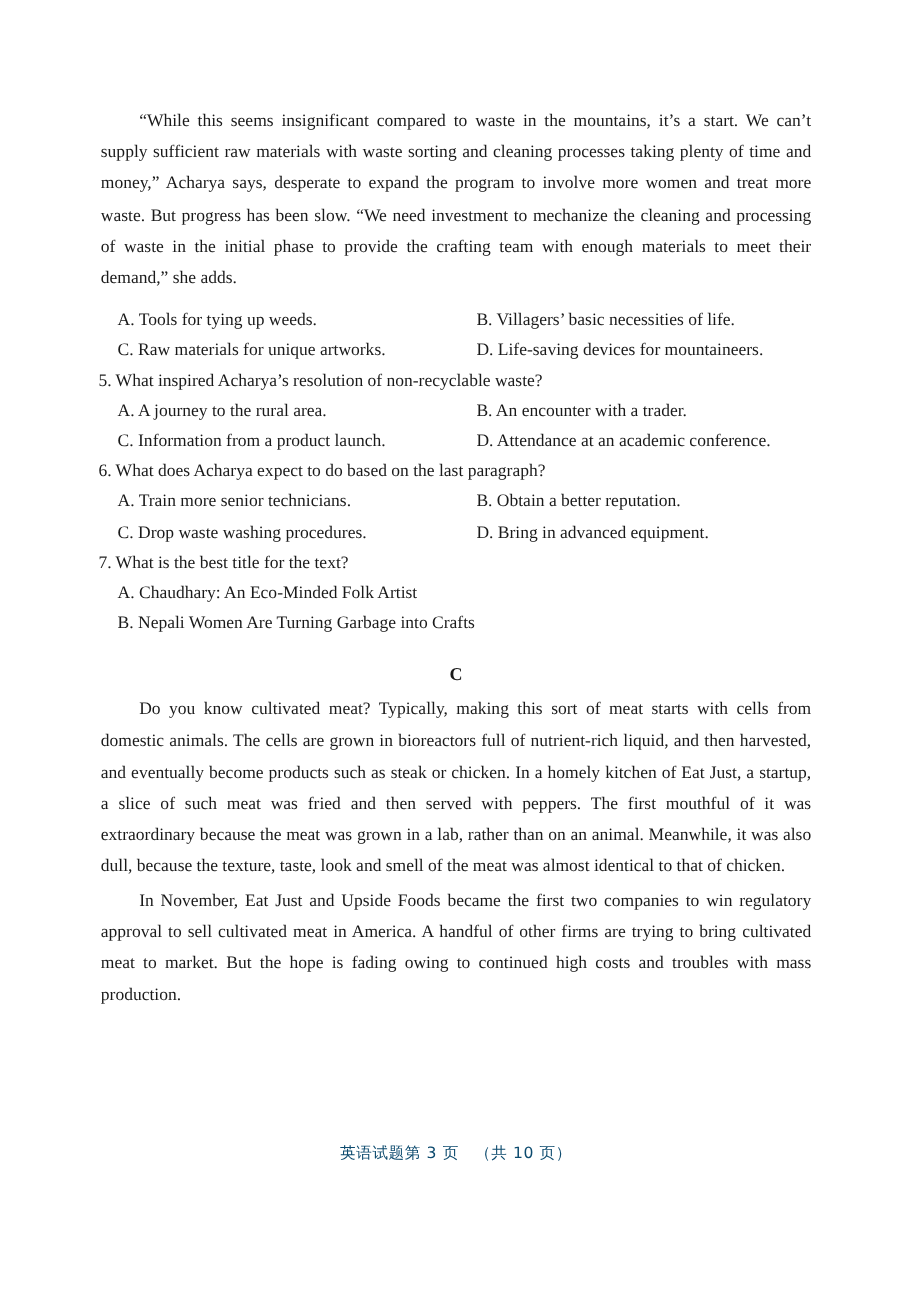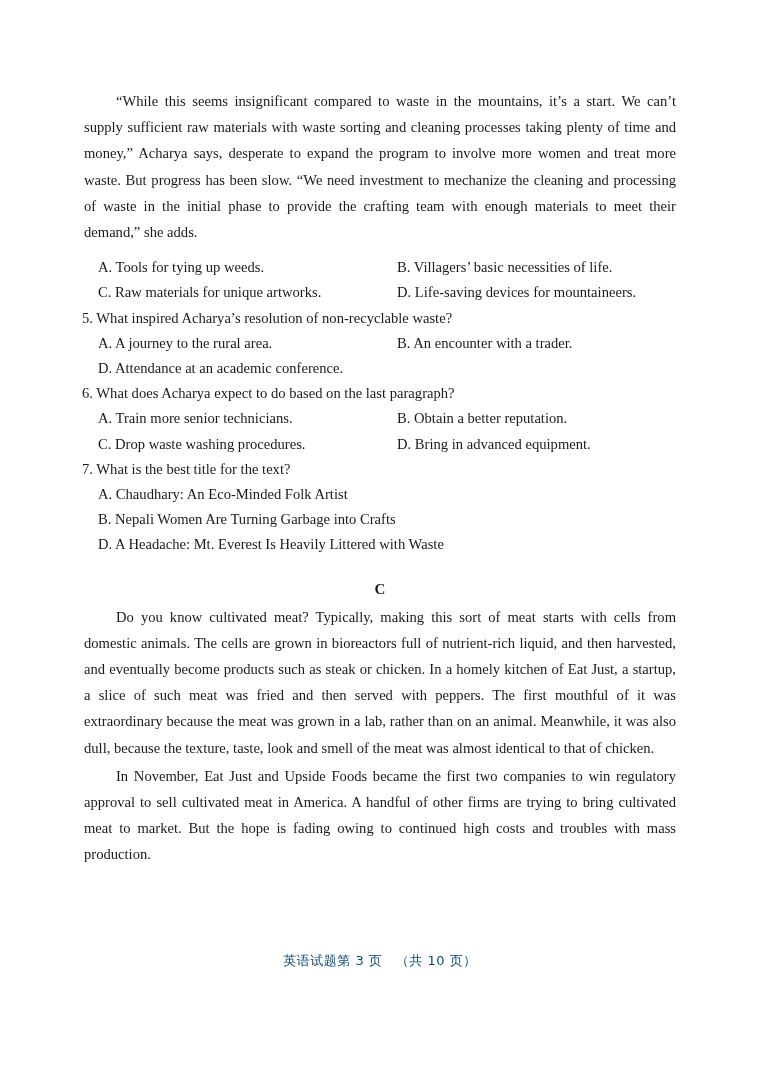--- a/index.html
+++ b/index.html
@@ -86,40 +86,40 @@
         <span class="option">C. Raw materials for unique artworks.</span>
         <span class="option">D. Life-saving devices for mountaineers.</span>
       </div>
     </div>
 
     <div class="question">
       <p class="q-stem">5. What inspired Acharya’s resolution of non-recyclable waste?</p>
       <div class="options-2col">
         <span class="option">A. A journey to the rural area.</span>
         <span class="option">B. An encounter with a trader.</span>
+        <span class="option">C. Information from a product launch.</span>
         <span class="option">D. Attendance at an academic conference.</span>
       </div>
     </div>
 
     <div class="question">
       <p class="q-stem">6. What does Acharya expect to do based on the last paragraph?</p>
       <div class="options-2col">
         <span class="option">A. Train more senior technicians.</span>
         <span class="option">B. Obtain a better reputation.</span>
         <span class="option">C. Drop waste washing procedures.</span>
         <span class="option">D. Bring in advanced equipment.</span>
       </div>
     </div>
 
     <div class="question">
       <p class="q-stem">7. What is the best title for the text?</p>
       <div class="options-1col">
         <div class="option">A. Chaudhary: An Eco-Minded Folk Artist</div>
         <div class="option">B. Nepali Women Are Turning Garbage into Crafts</div>
-        <div class="option">D. A Headache: Mt. Everest Is Heavily Littered with Waste</div>
       </div>
     </div>
 
   </div>
 
   <p class="section-label">C</p>
 
   <p class="para">Do you know cultivated meat? Typically, making this sort of meat starts with cells from domestic animals. The cells are grown in bioreactors full of nutrient-rich liquid, and then harvested, and eventually become products such as steak or chicken. In a homely kitchen of Eat Just, a startup, a slice of such meat was fried and then served with peppers. The first mouthful of it was extraordinary because the meat was grown in a lab, rather than on an animal. Meanwhile, it was also dull, because the texture, taste, look and smell of the meat was almost identical to that of chicken.</p>
   <p class="para">In November, Eat Just and Upside Foods became the first two companies to win regulatory approval to sell cultivated meat in America. A handful of other firms are trying to bring cultivated meat to market. But the hope is fading owing to continued high costs and troubles with mass production.</p>
 

